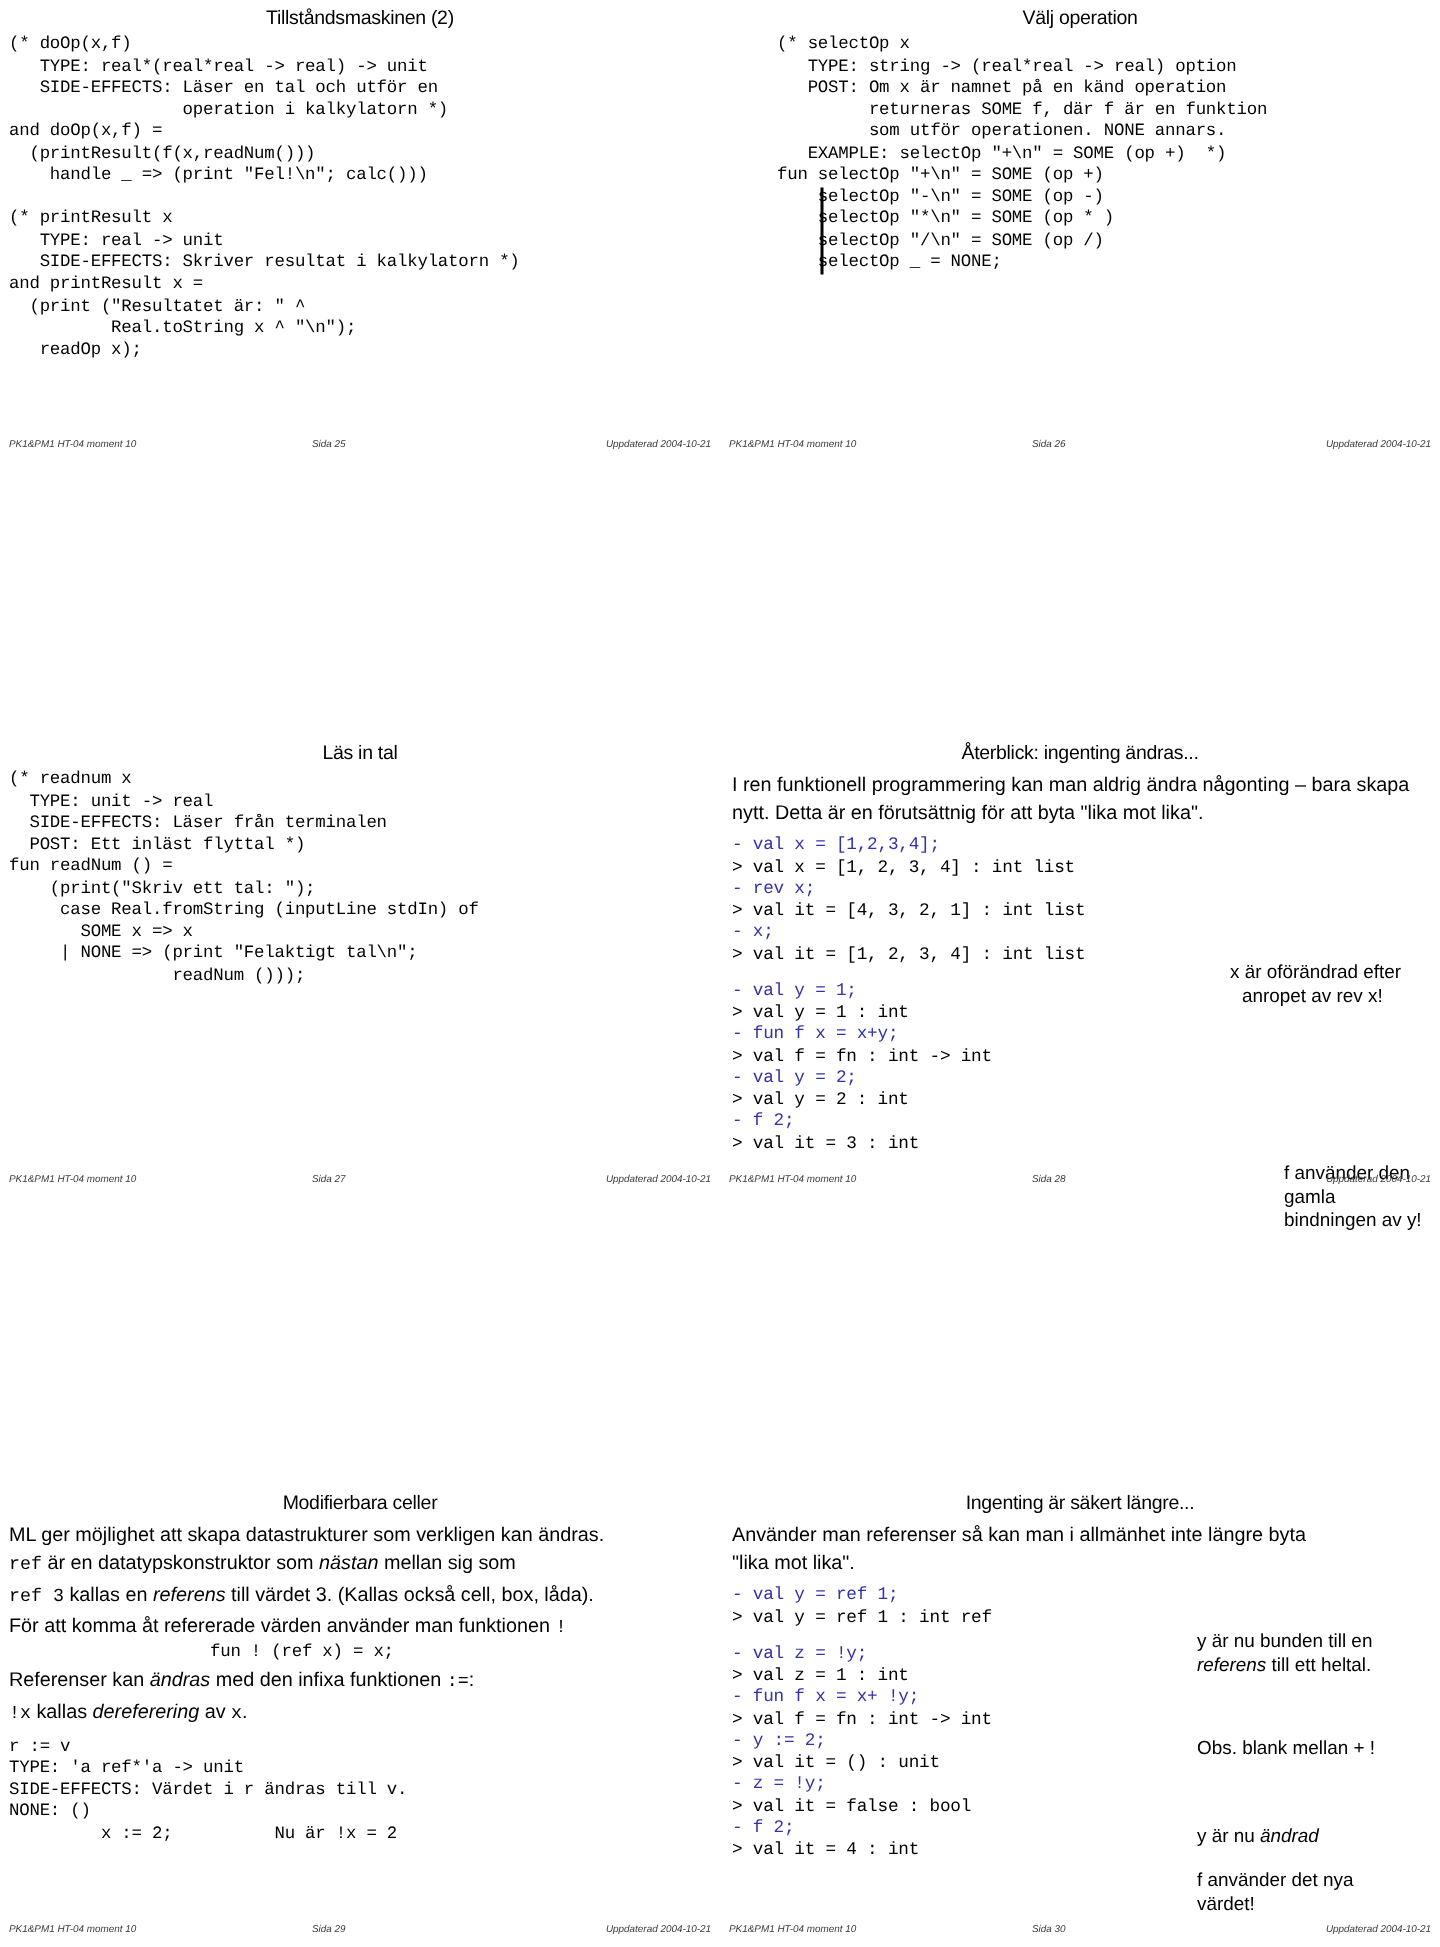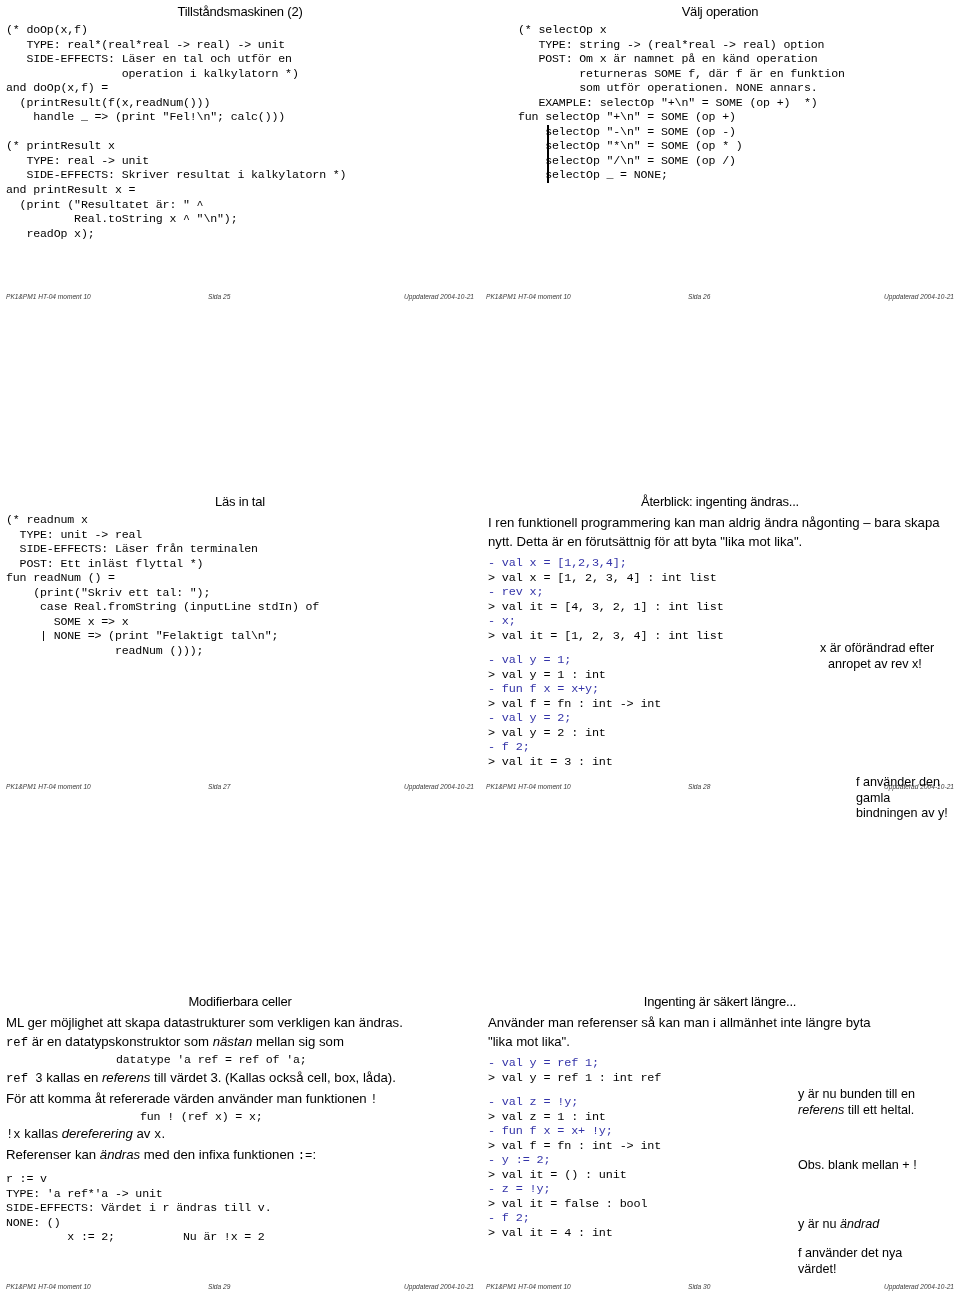--- a/index.html
+++ b/index.html
@@ -234,40 +234,39 @@
     <h1 class="slide-title">Modifierbara celler</h1>
     <div class="body" style="padding:0 6px;">
 
       <p class="prose">ML ger möjlighet att skapa datastrukturer som verkligen kan ändras.</p>
 
       <p class="prose">
         <span class="mono-inline">ref</span>
         <span> är en datatypskonstruktor som </span><span class="ital">nästan</span><span> mellan sig som</span>
       </p>
 
-      <pre class="code" style="text-align:left;padding-left:110px;">datatype 'a ref = ref of 'a;</pre>
 
       <p class="prose">
         <span class="mono-inline">ref  3</span>
         <span> kallas en </span><span class="ital">referens</span><span> till värdet 3. (Kallas också cell, box, låda).</span>
       </p>
 
       <p class="prose">
         <span>För att komma åt refererade värden använder man funktionen </span><span class="mono-inline">!</span>
       </p>
 
       <pre class="code" style="text-align:left;padding-left:134px;">fun ! (ref x) = x;</pre>
 
       <p class="prose">
+        <span>Referenser kan </span><span class="ital">ändras</span><span> med den infixa funktionen </span><span class="mono-inline">:=</span><span>:</span>
+      </p>
+
+      <p class="prose">
         <span class="mono-inline">!x</span>
         <span> kallas </span><span class="ital">dereferering</span><span> av </span><span class="mono-inline">x</span><span>.</span>
-      </p>
-
-      <p class="prose">
-        <span>Referenser kan </span><span class="ital">ändras</span><span> med den infixa funktionen </span><span class="mono-inline">:=</span><span>:</span>
       </p>
 
       <div style="margin-top:6px;">
         <pre class="code">r := v</pre>
         <pre class="code">TYPE: 'a ref*'a -&gt; unit</pre>
         <pre class="code red">SIDE-EFFECTS: Värdet i r ändras till v.</pre>
         <pre class="code">NONE: ()</pre>
         <pre class="code">         x := 2;          Nu är !x = 2</pre>
       </div>
     </div>

